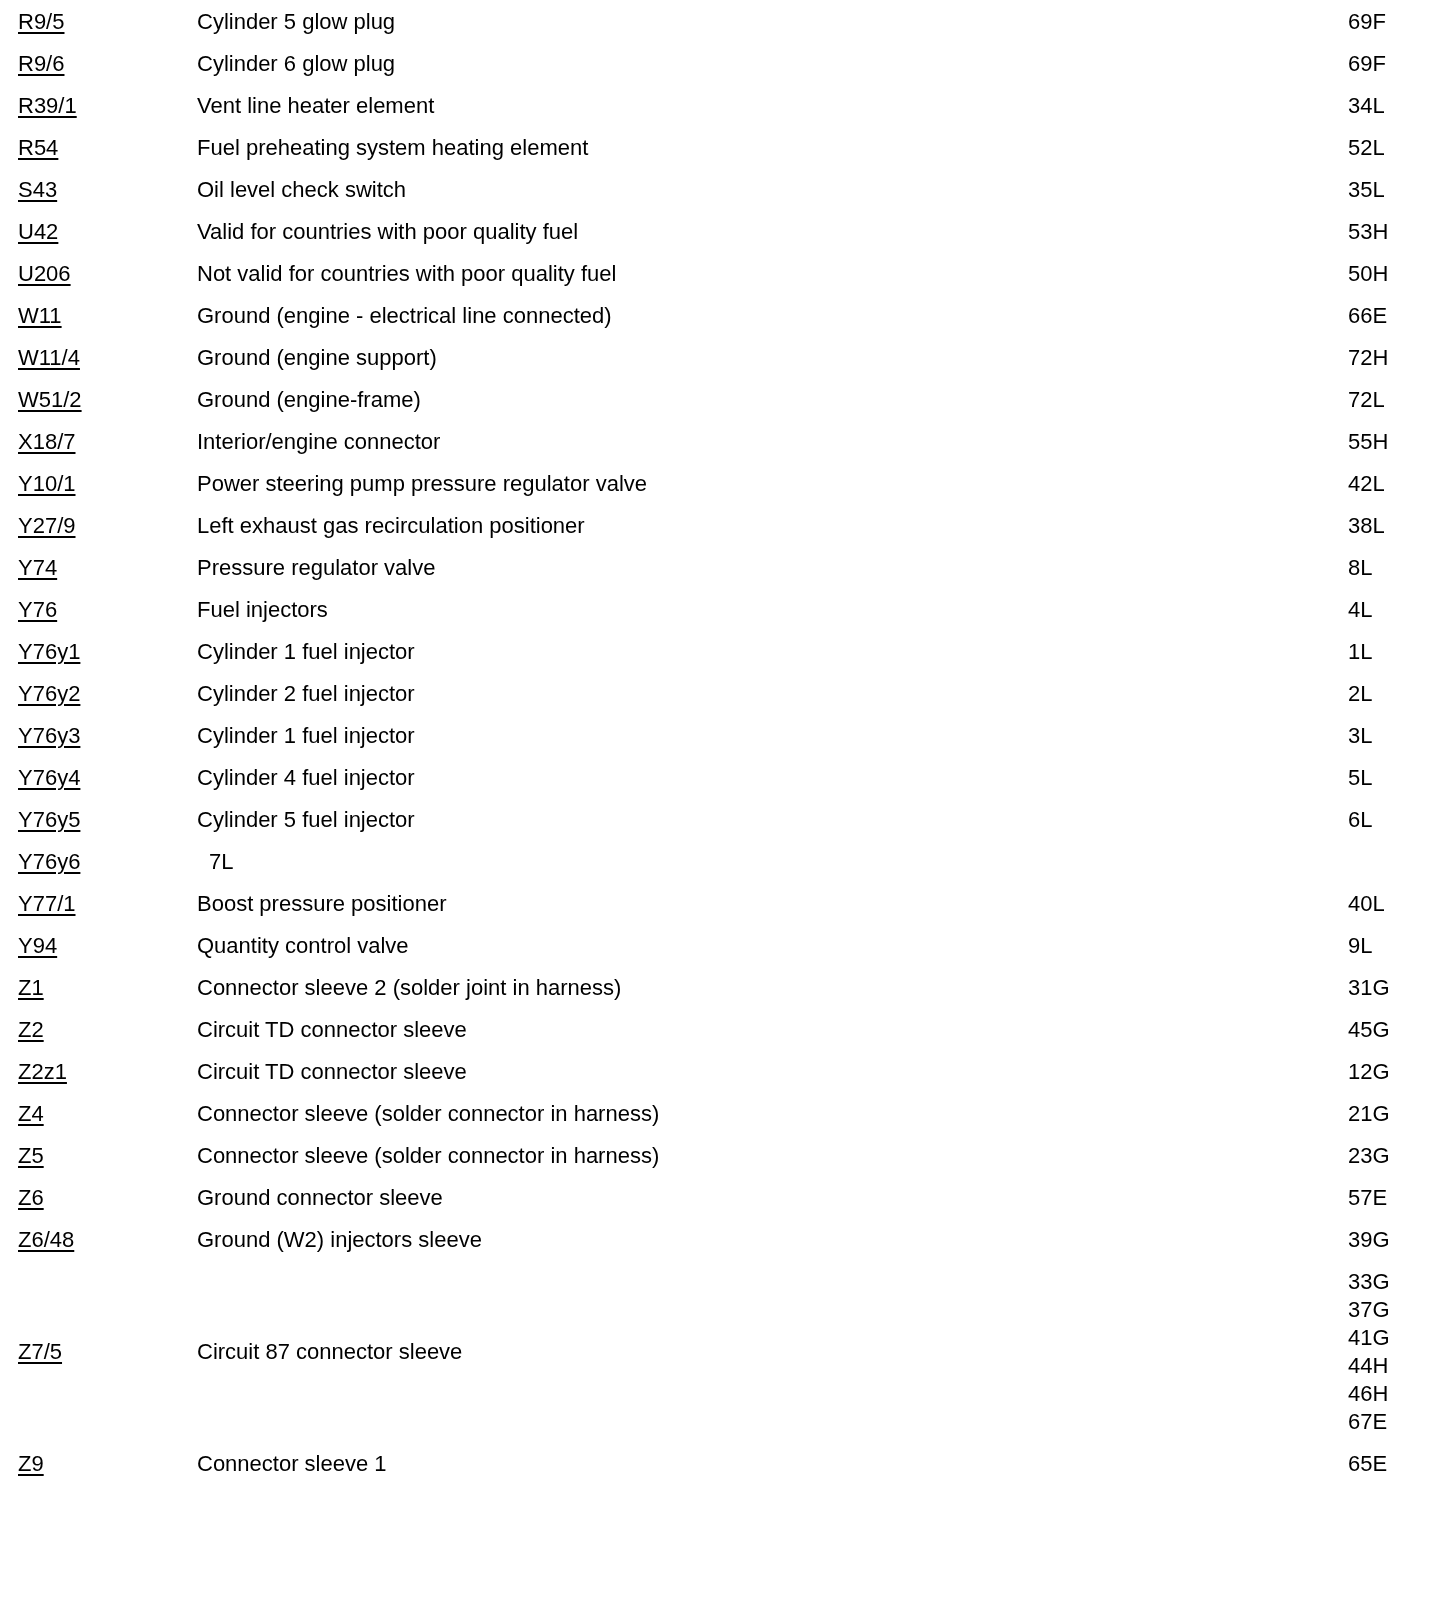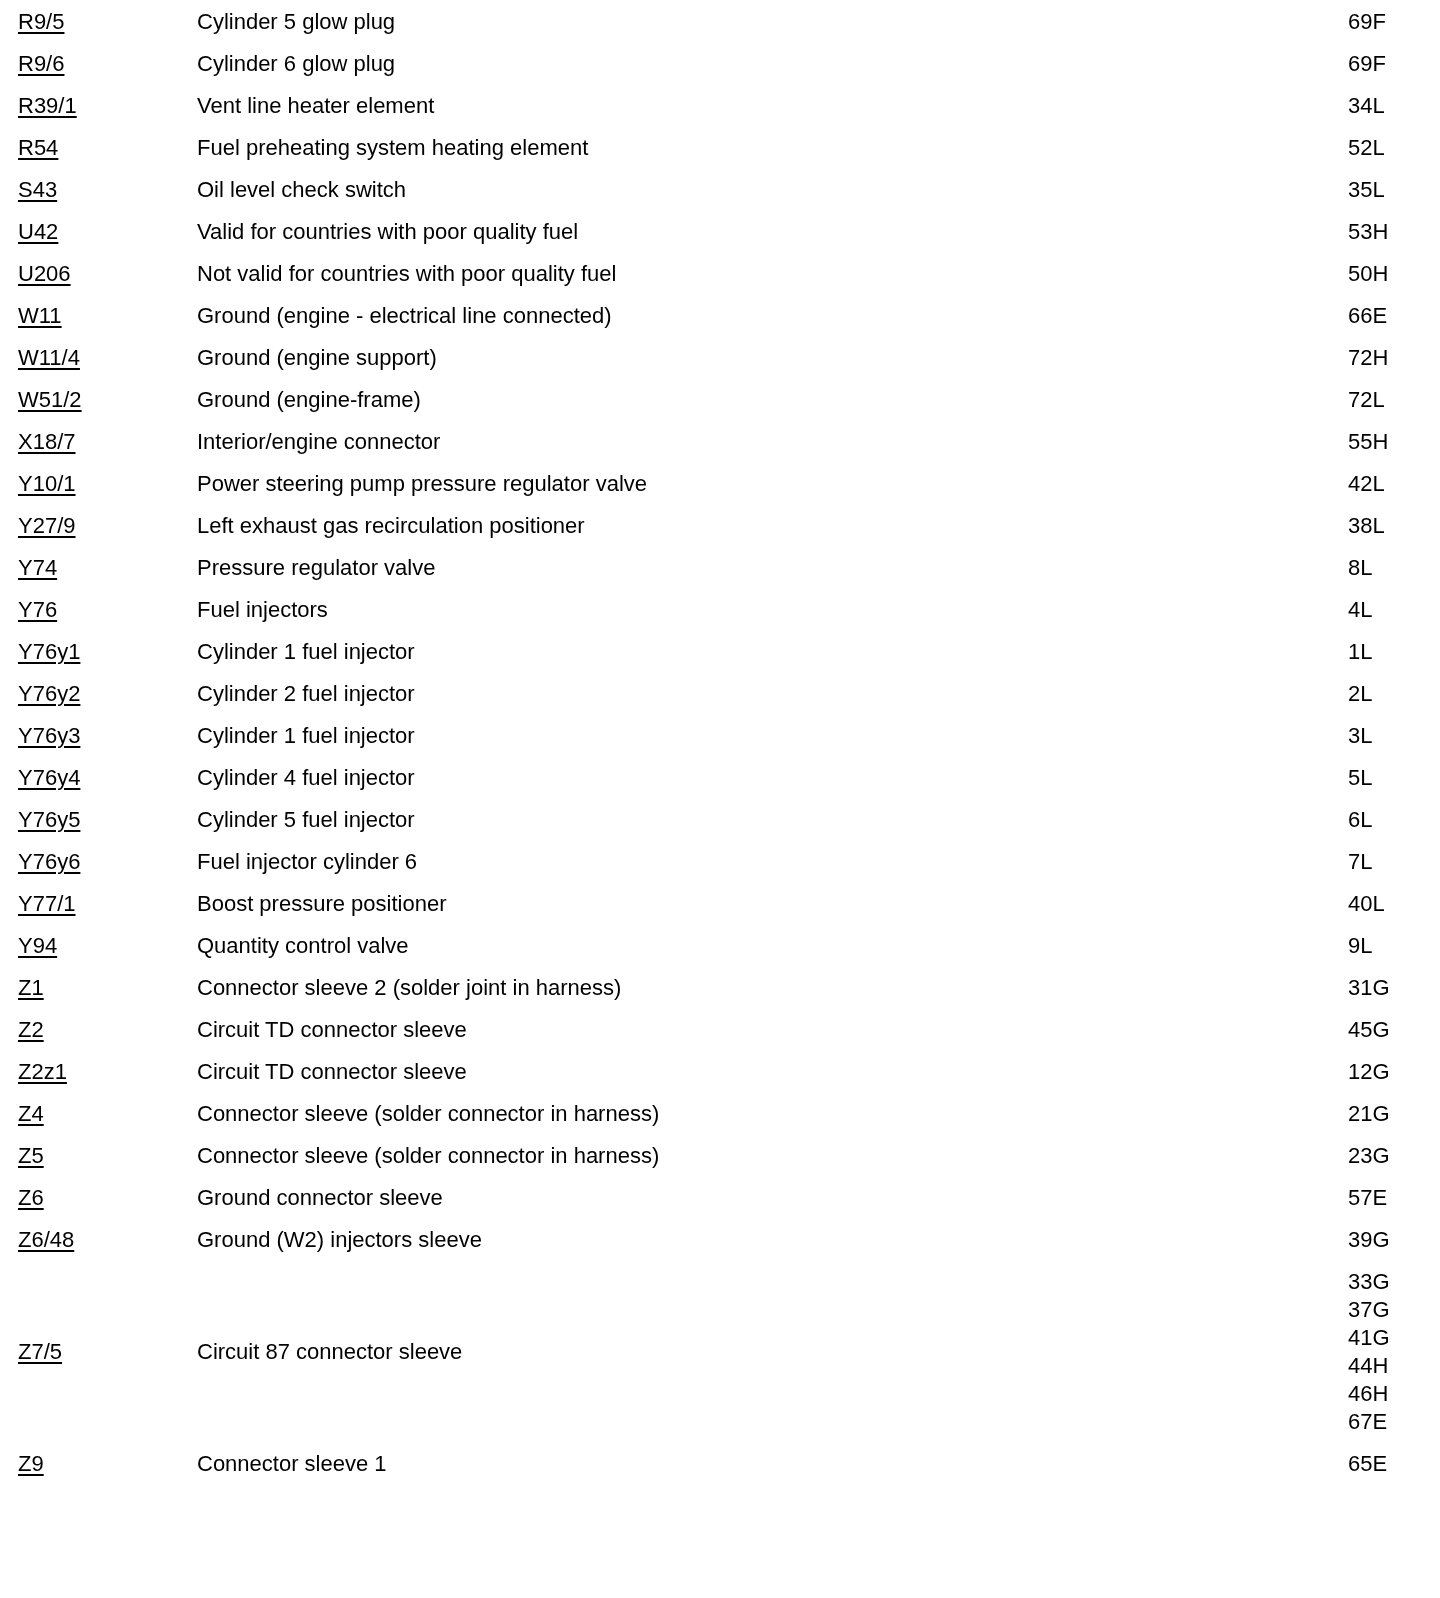--- a/index.html
+++ b/index.html
@@ -252,21 +252,20 @@
       <div class="cell-desc">Cylinder 5 fuel injector</div>
       <div class="cell-loc">
         <span class="loc-line">6L</span>
       </div>
     </div>
 
     <div class="legend-row">
       <div class="cell-code">
         <span class="code-text">Y76y6</span>
       </div>
-      <div class="cell-desc">Fuel injector cylinder 6</div>
       <div class="cell-loc">
         <span class="loc-line">7L</span>
       </div>
     </div>
 
     <div class="legend-row">
       <div class="cell-code">
         <span class="code-text">Y77/1</span>
       </div>
       <div class="cell-desc">Boost pressure positioner</div>

